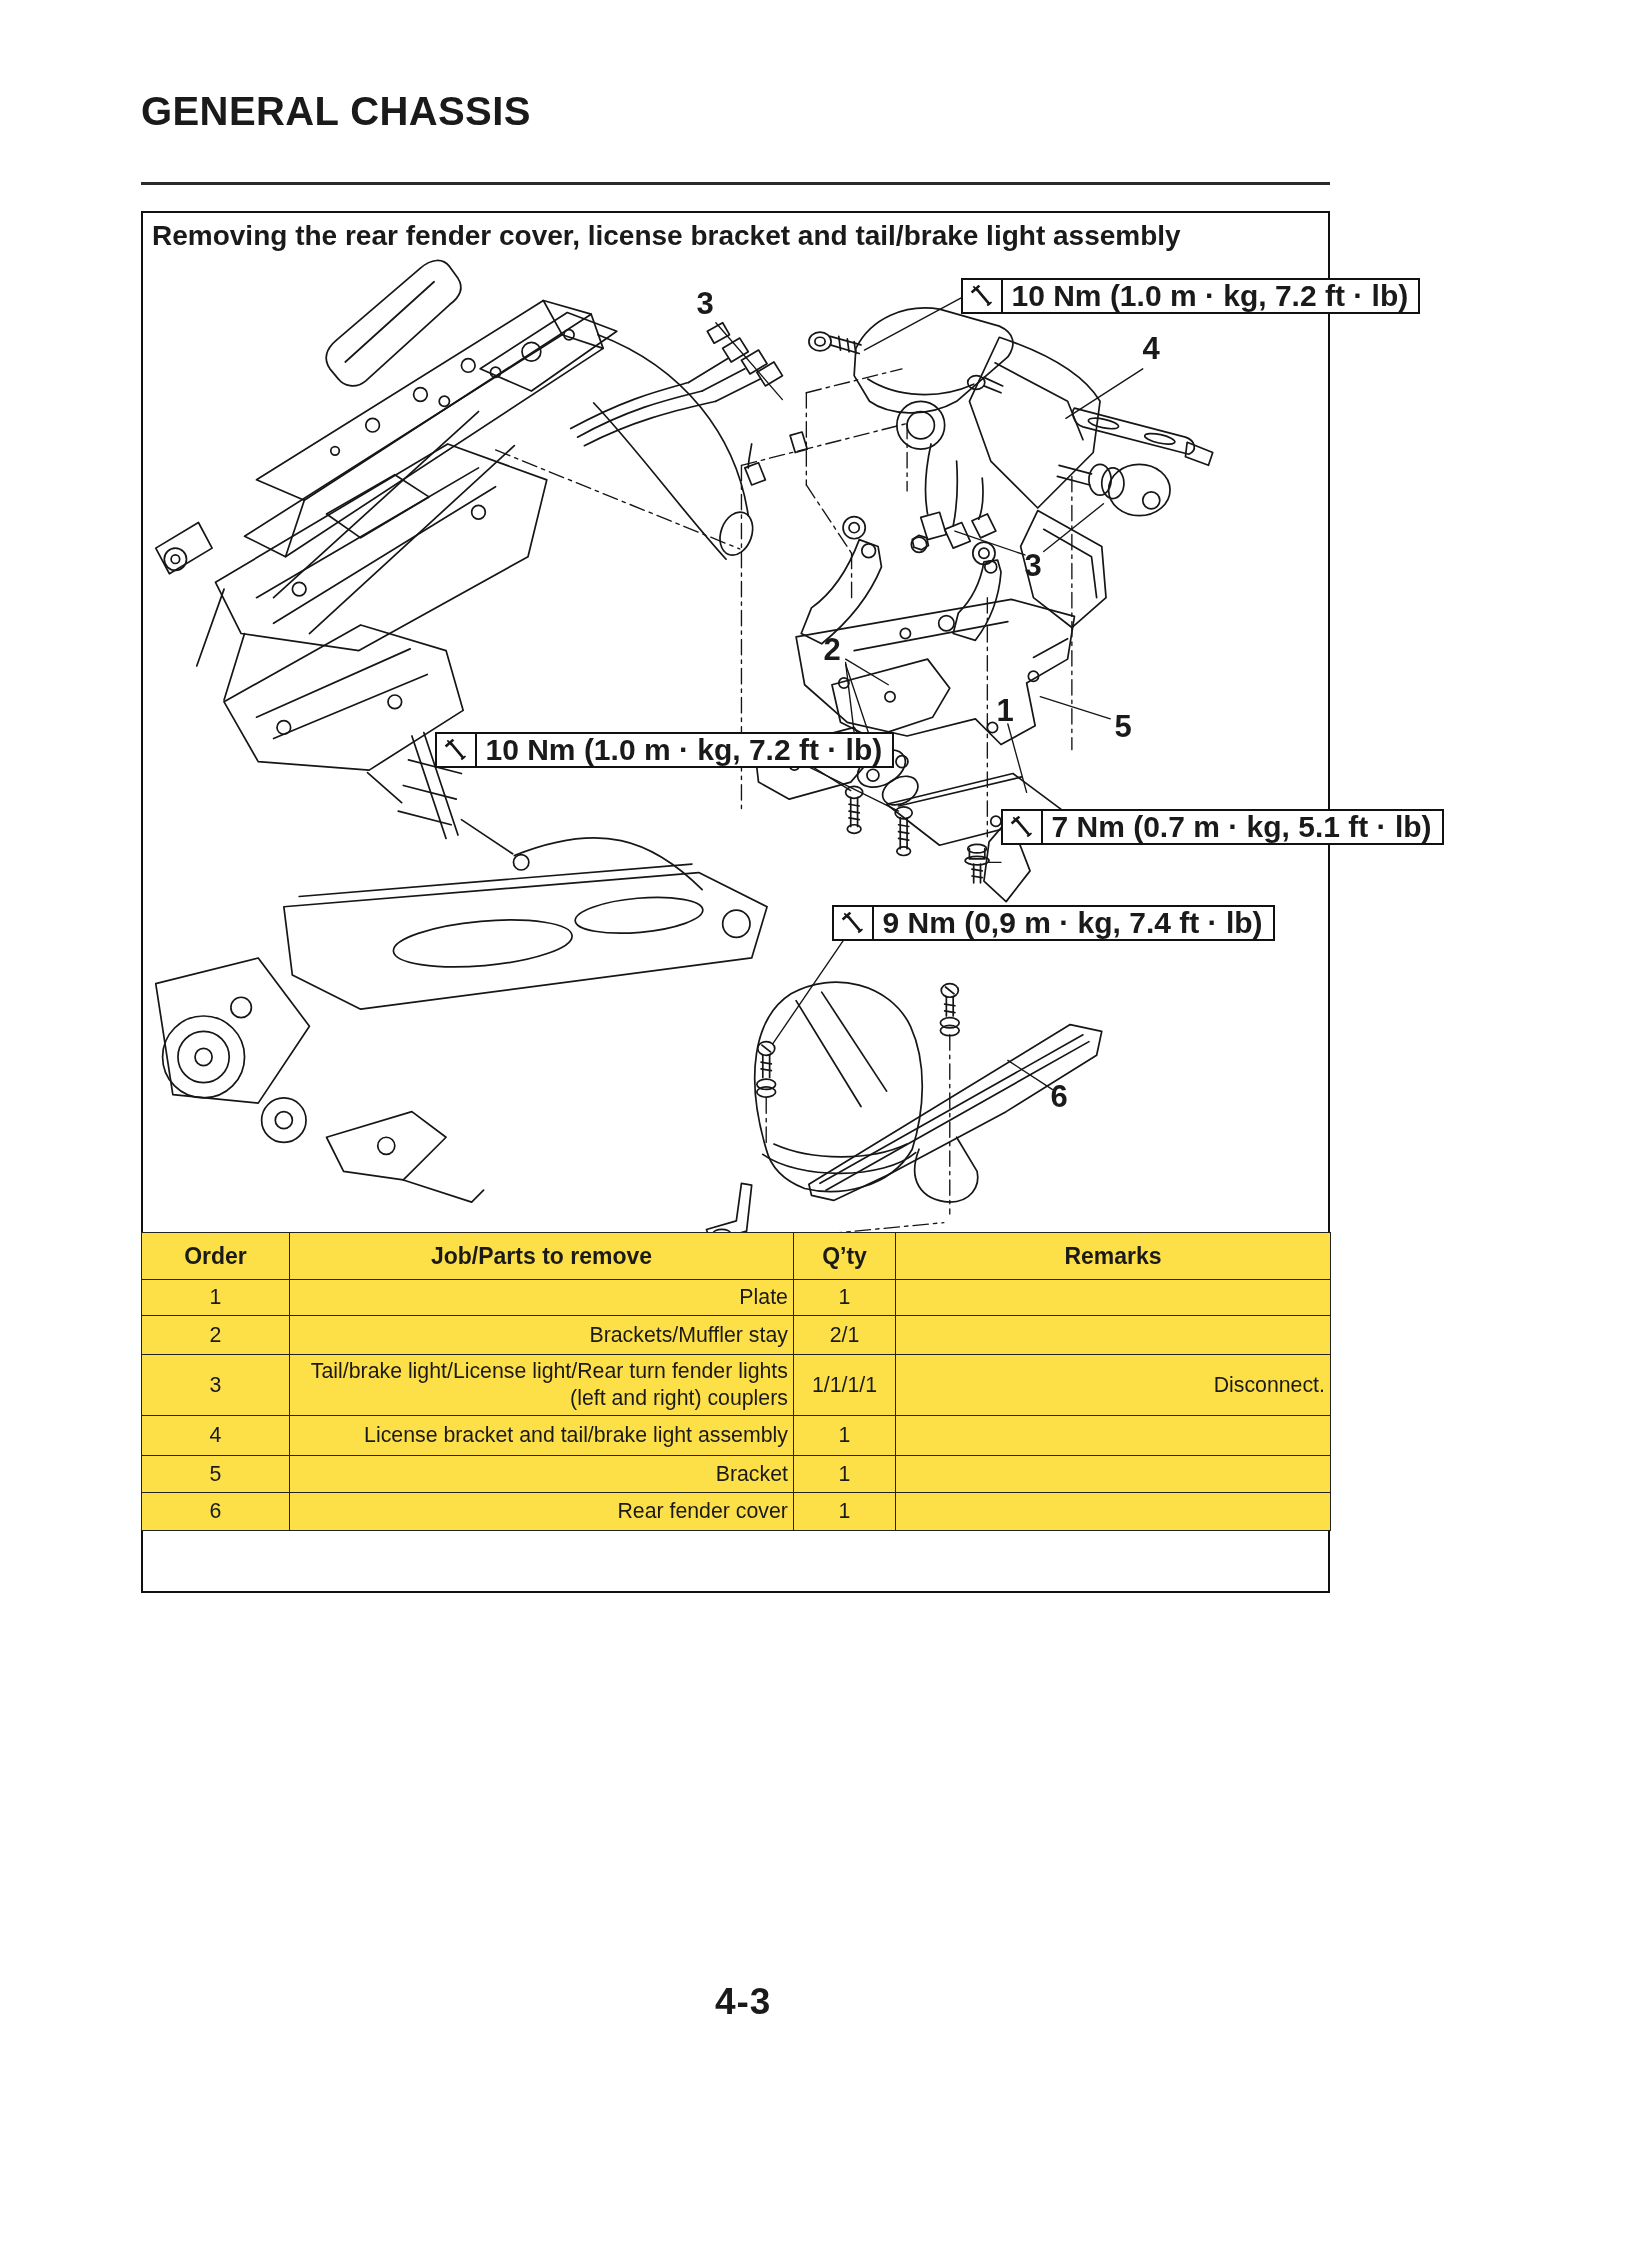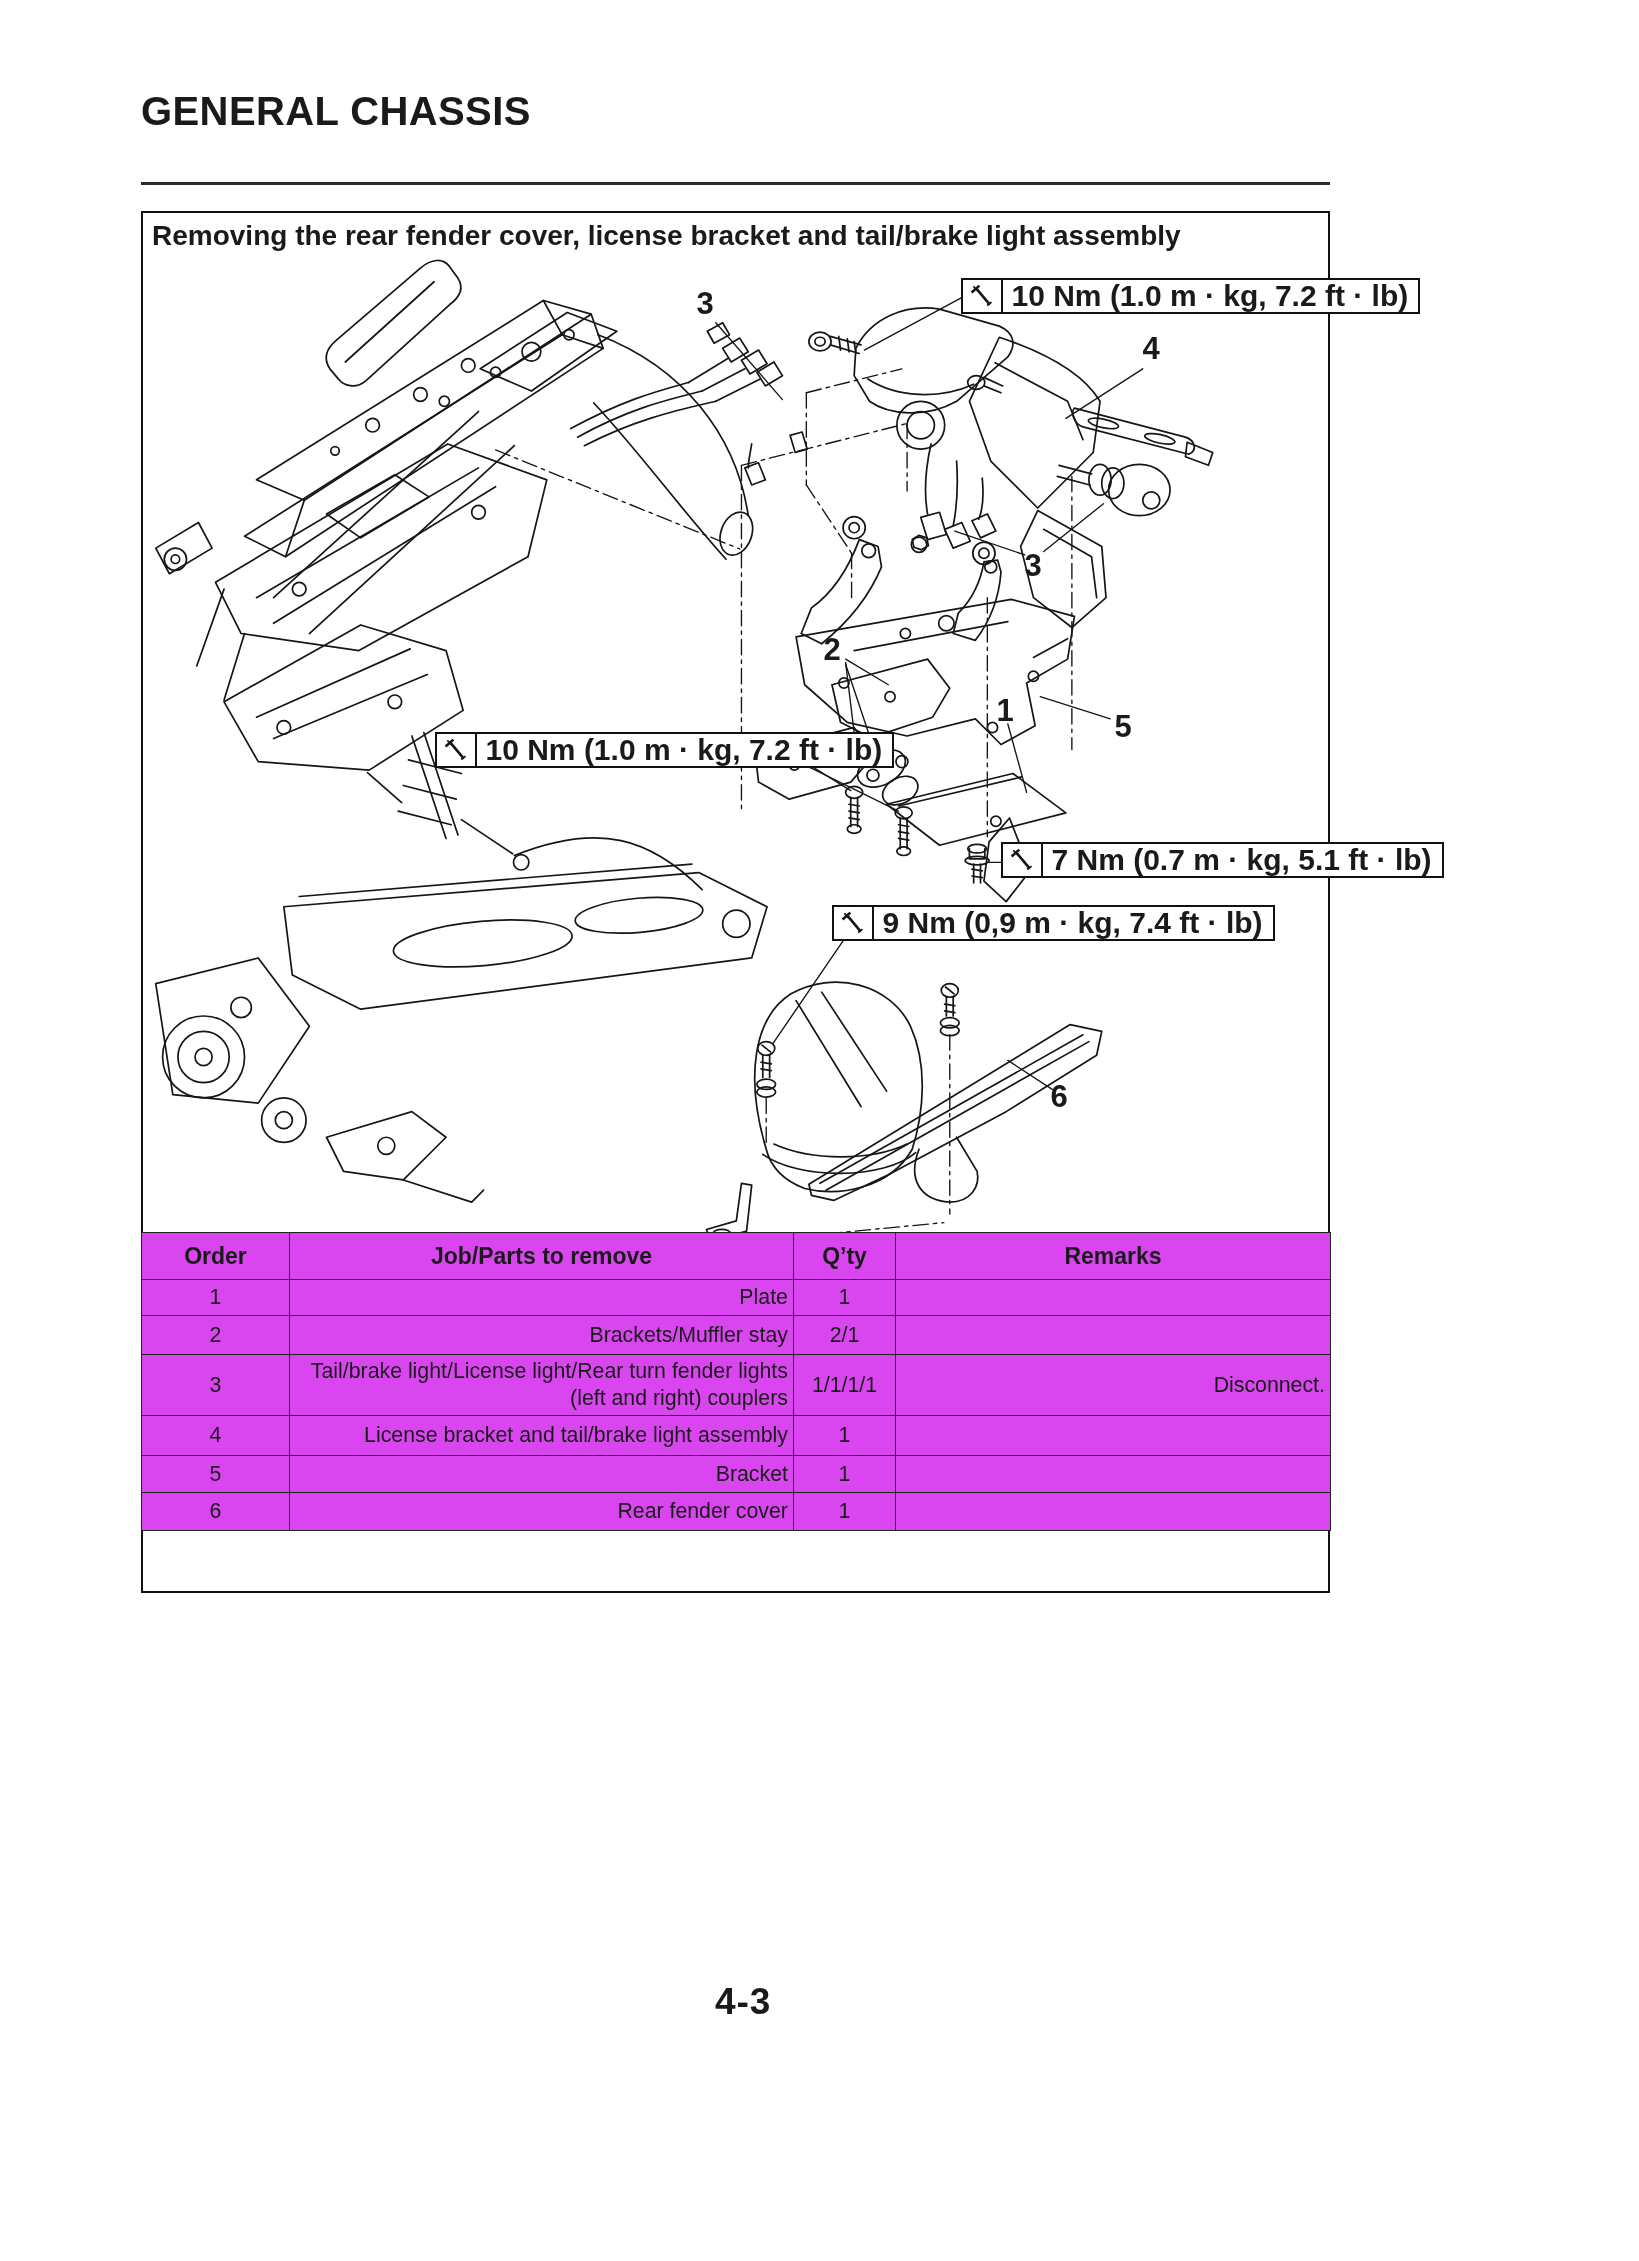--- a/index.html
+++ b/index.html
@@ -36,21 +36,21 @@
     width:38px;border-right:2.6px solid #111;display:flex;align-items:center;justify-content:center;
   }
   .torque-text{
     display:flex;align-items:center;padding:0 10.2px 0 8.5px;
     font-size:30px;font-weight:bold;white-space:nowrap;
   }
   .parts-table-wrap{
     position:absolute;left:141px;top:1232px;width:1189px;
   }
   table.parts{
-    width:1189px;table-layout:fixed;border-collapse:collapse;background:#d946ef;
+    width:1189px;table-layout:fixed;border-collapse:collapse;background:#fde047;
   }
   table.parts th,table.parts td{
     border:1.7px solid #222;font-size:21.3px;line-height:1.25;
     padding:1.7px 5.1px;vertical-align:middle;overflow:hidden;
   }
   table.parts th{font-weight:bold;text-align:center;font-size:23px;}
   td.c-order,td.c-qty{text-align:center;}
   td.c-job,td.c-remarks{text-align:right;padding-left:12px;padding-right:8.5px;}
   .page-num{
     position:absolute;left:715px;top:1981px;width:154px;text-align:left;
@@ -335,21 +335,21 @@
     <svg width="26" height="26" viewBox="0 0 30 30" fill="none" stroke="#161616">
       <path d="M9 7 L24 25" stroke-width="3"></path>
       <path d="M3 11 L12 3" stroke-width="3"></path>
       <path d="M5 4 L10 9" stroke-width="2"></path>
       <path d="M21 26 L26 22" stroke-width="2"></path>
     </svg>
   </span>
   <span class="torque-text">10 Nm (1.0 m · kg, 7.2 ft · lb)</span>
 </div>
 
-<div class="torque-box" style="left:1001px;top:842px">
+<div class="torque-box" style="left:1001px;top:809px">
   <span class="torque-icon">
     <svg width="26" height="26" viewBox="0 0 30 30" fill="none" stroke="#161616">
       <path d="M9 7 L24 25" stroke-width="3"></path>
       <path d="M3 11 L12 3" stroke-width="3"></path>
       <path d="M5 4 L10 9" stroke-width="2"></path>
       <path d="M21 26 L26 22" stroke-width="2"></path>
     </svg>
   </span>
   <span class="torque-text">7 Nm (0.7 m · kg, 5.1 ft · lb)</span>
 </div>

